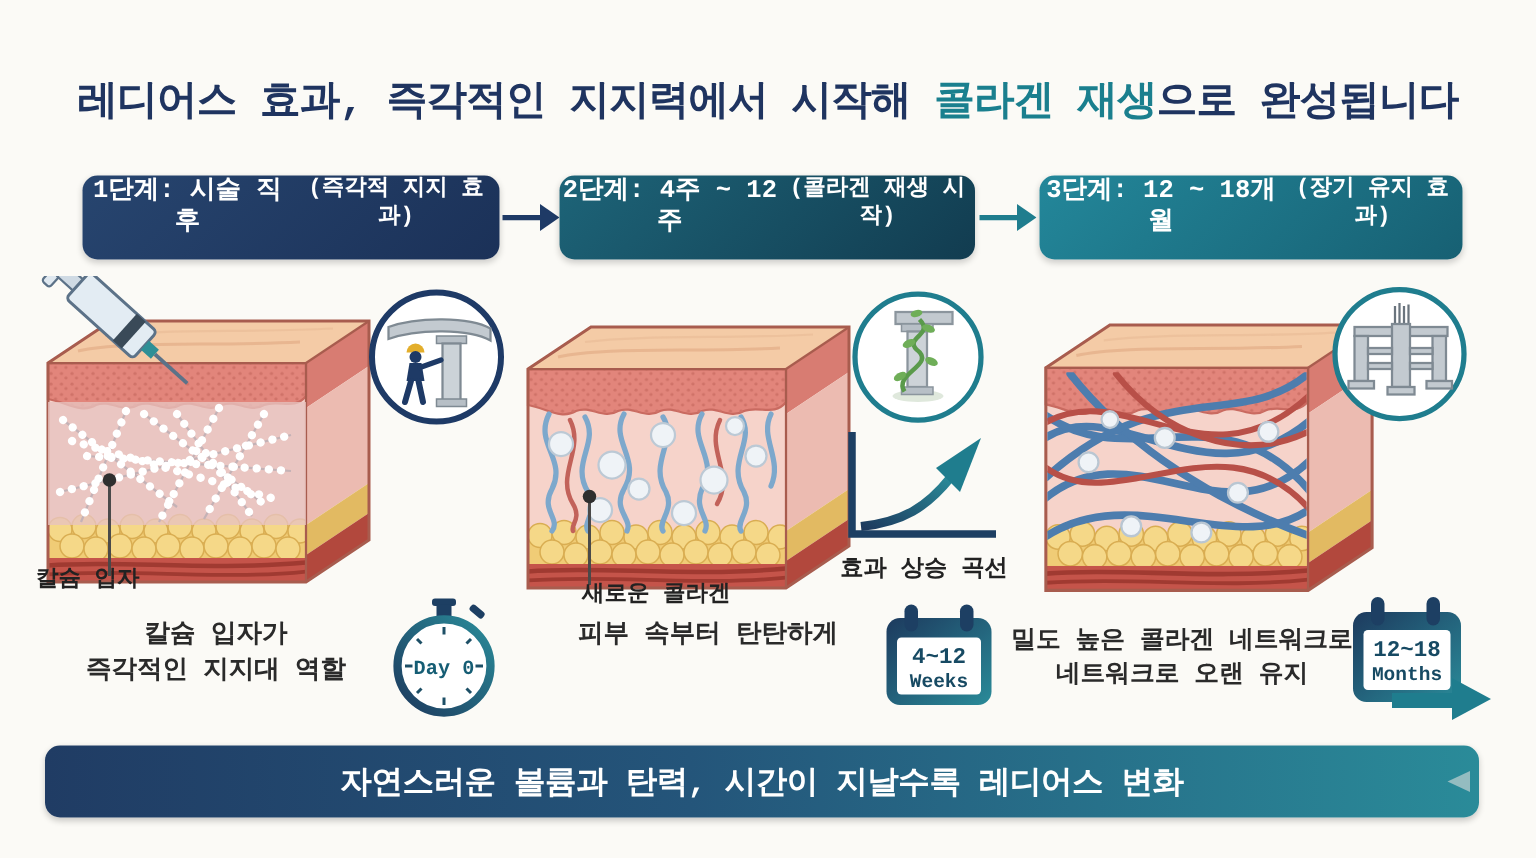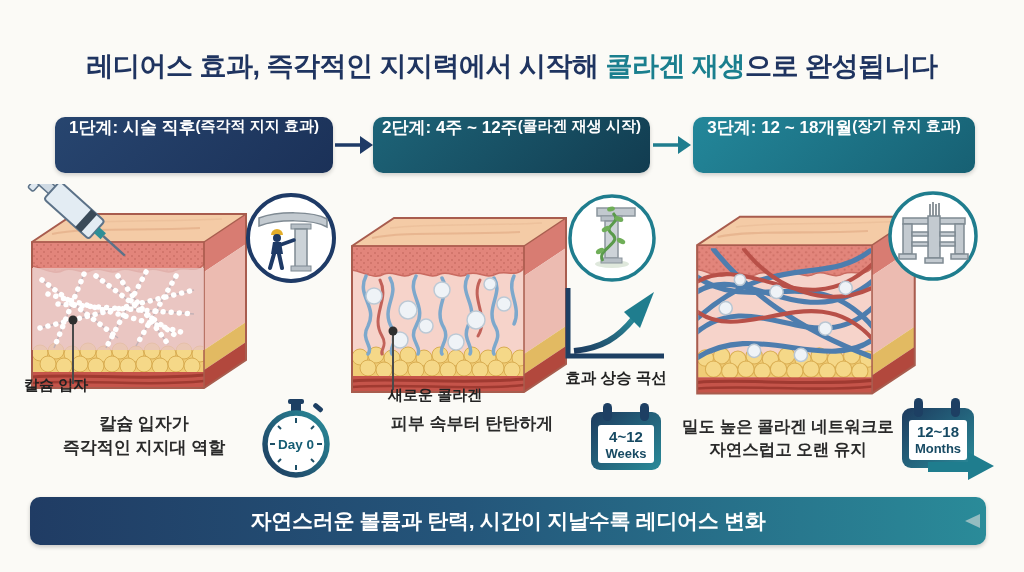--- a/index.html
+++ b/index.html
@@ -1,20 +1,20 @@
 <!DOCTYPE html>
 <html><head>
 <meta charset="utf-8">
 <style>
   * { margin:0; padding:0; box-sizing:border-box; }
   html,body { background:#ffffff; }
   .canvas {
     position:relative; width:1024px; height:572px; overflow:hidden;
     background:#fbfaf6;
-    font-family:Liberation Sans, sans-serif;
+    font-family:Liberation Mono, monospace;
     padding-left:36px;
   }
   
   .title {
     position:absolute; top:48px; left:0; width:100%;
     text-align:center; font-size:27px; font-weight:800;
     color:#1f3460; letter-spacing:-0.5px;
   }
   .title .accent { color:#1a7f8e; }
   
@@ -390,21 +390,21 @@
 
   <div class="caption cap-1">
     <div>칼슘 입자가</div>
     <div>즉각적인 지지대 역할</div>
   </div>
   <div class="caption cap-2">
     <div>피부 속부터 탄탄하게</div>
   </div>
   <div class="caption cap-3">
     <div>밀도 높은 콜라겐 네트워크로</div>
-    <div>자연스럽고 오랜 유지</div>
+    <div>네트워크로 오랜 유지</div>
   </div>
 
   <div class="footer">
     <span>자연스러운 볼륨과 탄력, 시간이 지날수록 레디어스 변화</span>
     <div class="footer-notch"></div>
   </div>
 
 </div>
 
 </body></html>

